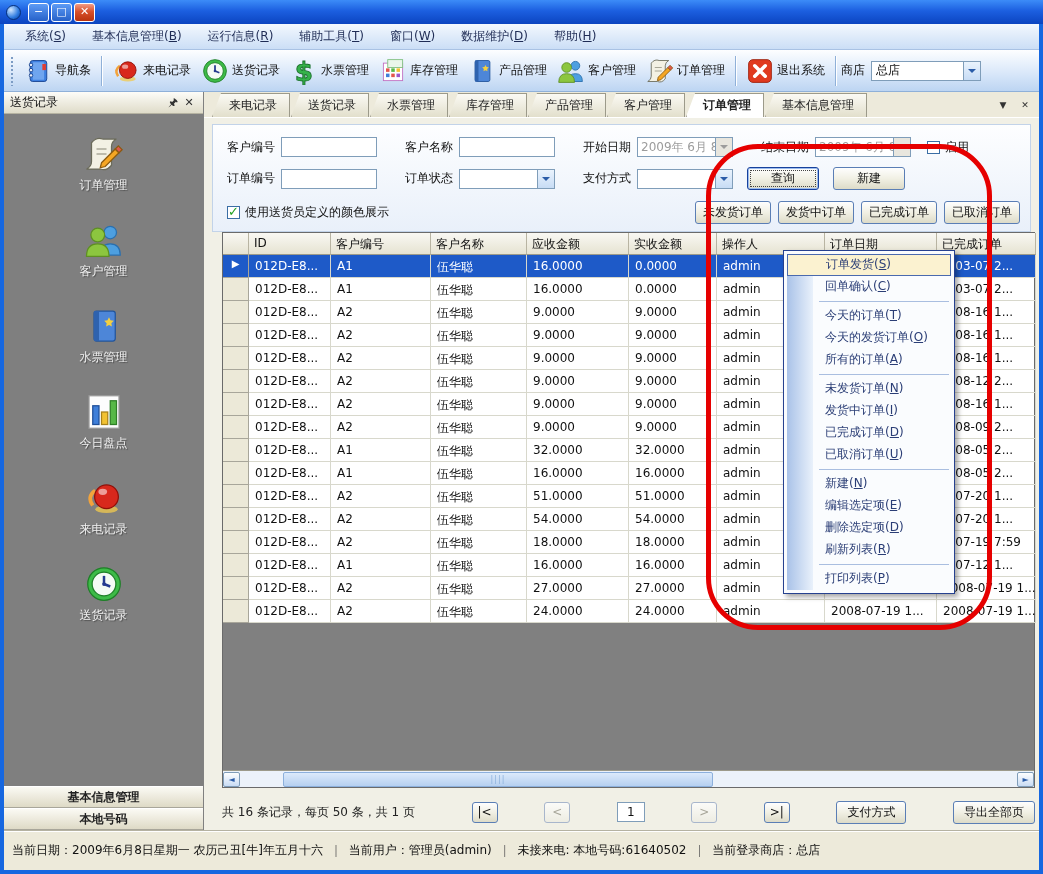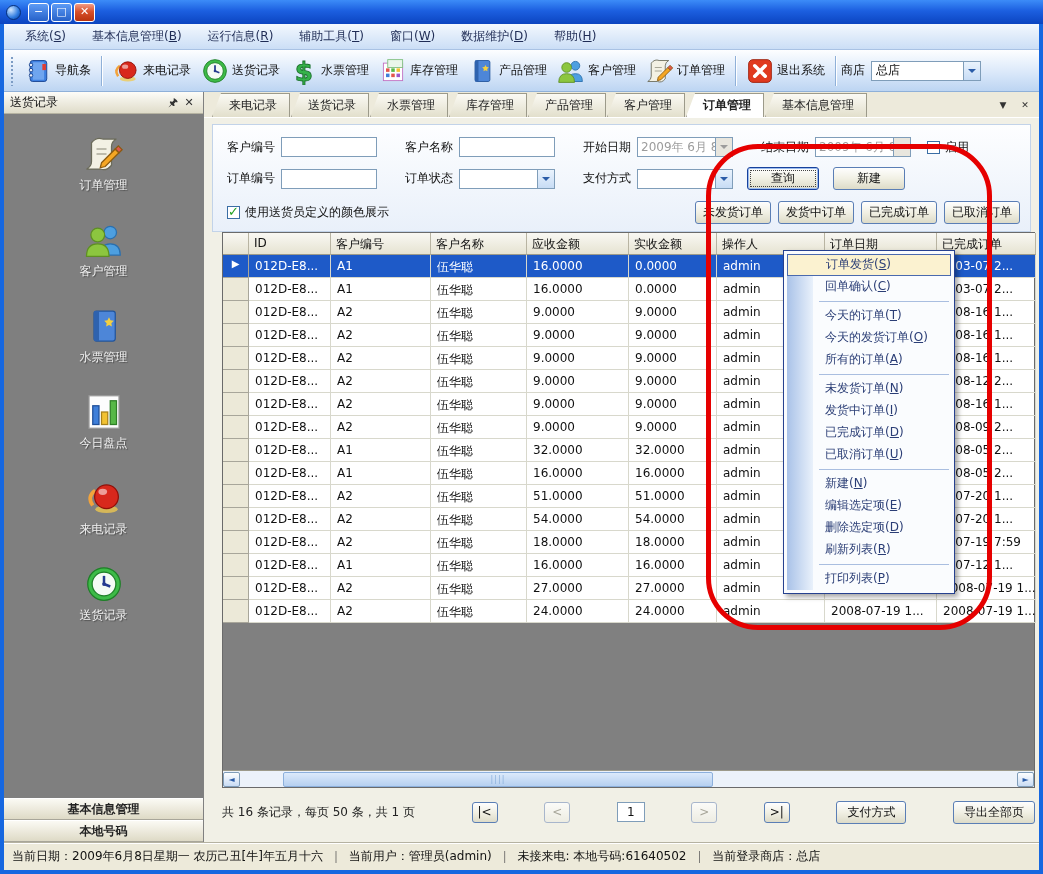--- a/index.html
+++ b/index.html
@@ -99,21 +99,21 @@
   .hs-thumb::after { content:"||||"; display:block; text-align:center; color:#8CB0DC; font-size:8px; line-height:14px; letter-spacing:1px; }
 
   
   .pagination { position:absolute; left:18px; top:678px; width:813px; height:32px; display:flex; align-items:center; justify-content:space-between; gap:6px; }
   .pg-text { margin-right:10px; color:#222; }
   .pg-btn { width:26px; height:21px; text-align:center; padding:2px 0; }
   .pg-btn.dis { color:#A8A69A; border-color:#A8B6CC; background:linear-gradient(#FBFBF8,#EDECE2); }
   .pg-input { width:28px; height:20px; border:1px solid #7F9DB9; background:#fff; text-align:center; padding-top:2px; }
 
   
-  .statusbar { height:28px; background:#EDEADA; border-top:1px solid #B5B2A1; box-shadow:0 1px 0 #fff inset; display:flex; align-items:center; padding:0 8px; flex:0 0 auto; white-space:nowrap; overflow:hidden; }
+  .statusbar { height:40px; background:#EDEADA; border-top:1px solid #B5B2A1; box-shadow:0 1px 0 #fff inset; display:flex; align-items:center; padding:0 8px; flex:0 0 auto; white-space:nowrap; overflow:hidden; }
   .sb-seg { color:#111; }
   .sb-div { margin:0 7px; color:#555; }
 
   
   .ctx-menu { position:absolute; left:783px; top:250px; width:172px; background:#FAFCFE; border:1px solid #26418F; box-shadow:3px 3px 5px rgba(0,0,0,.35); padding:3px; z-index:50; }
   .ctx-menu::before { content:""; position:absolute; left:3px; top:3px; bottom:3px; width:26px; background:linear-gradient(to right,#A9C2E8,#E9F1FB); }
   .cm-item { position:relative; height:22px; line-height:21px; padding-left:38px; color:#2B3E76; cursor:default; white-space:nowrap; }
   .cm-item u { text-decoration:underline; }
   .cm-item.hl { background:#FBF2D0; border:1px solid #4A6AAE; line-height:19px; }
   .cm-sep { position:relative; height:7px; }

